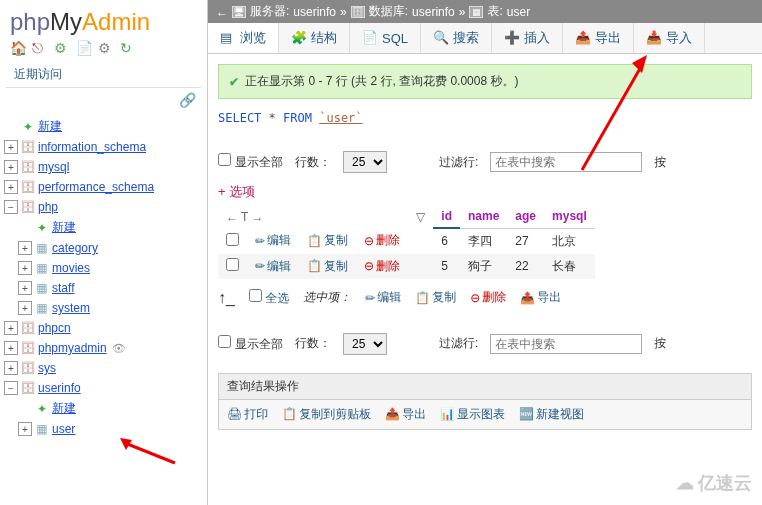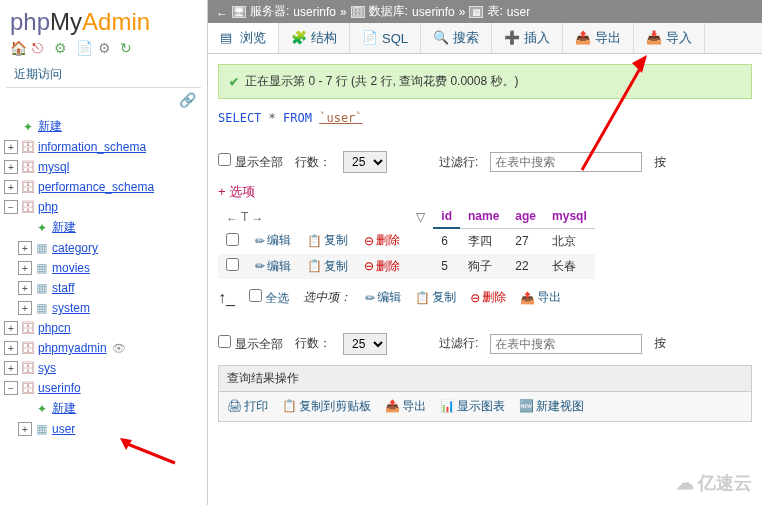--- a/index.html
+++ b/index.html
@@ -47,21 +47,21 @@
 .data-table { border-collapse: collapse; width: auto; }
 .data-table th, .data-table td { padding: 4px 8px; text-align: left; font-size: 12px; }
 .data-table th { color: #a21caf; border-bottom: 1px solid #ccc; }
 .data-table th.id-col { border-bottom: 2px solid #235a81; }
 .data-table tr.odd { background: #f5f5f5; }
 .sort-row td { color: #666; }
 .action-link { color: #235a81; cursor: pointer; display: inline-flex; align-items: center; gap: 2px; }
 .action-link.delete { color: #c00; }
 .bulk-row { display: flex; align-items: center; gap: 14px; padding: 10px 0 20px 0; }
 .bulk-arrow { font-size: 16px; color: #333; }
-.results-ops { border: 1px solid #ccc; background: #f7f7f7; margin-top: 4px; }
+.results-ops { border: 1px solid #ccc; background: #f7f7f7; margin-top: 12px; }
 .results-ops-header { padding: 4px 8px; border-bottom: 1px solid #ccc; background: #eee; }
 .results-ops-body { padding: 6px 8px; display: flex; gap: 14px; flex-wrap: wrap; }
 .watermark { position: absolute; right: 10px; bottom: 10px; color: #ccc; font-size: 18px; font-weight: bold; display: flex; align-items: center; gap: 4px; }
 .red-arrow { position: absolute; pointer-events: none; }
 .arrow1 { left: 120px; top: 438px; width: 60px; height: 30px; }
 .arrow2 { right: 110px; top: 55px; width: 80px; height: 120px; }
 .eye { font-size: 11px; color: #999; margin-left: 3px; }
 </style>
 </head>
 <body>

